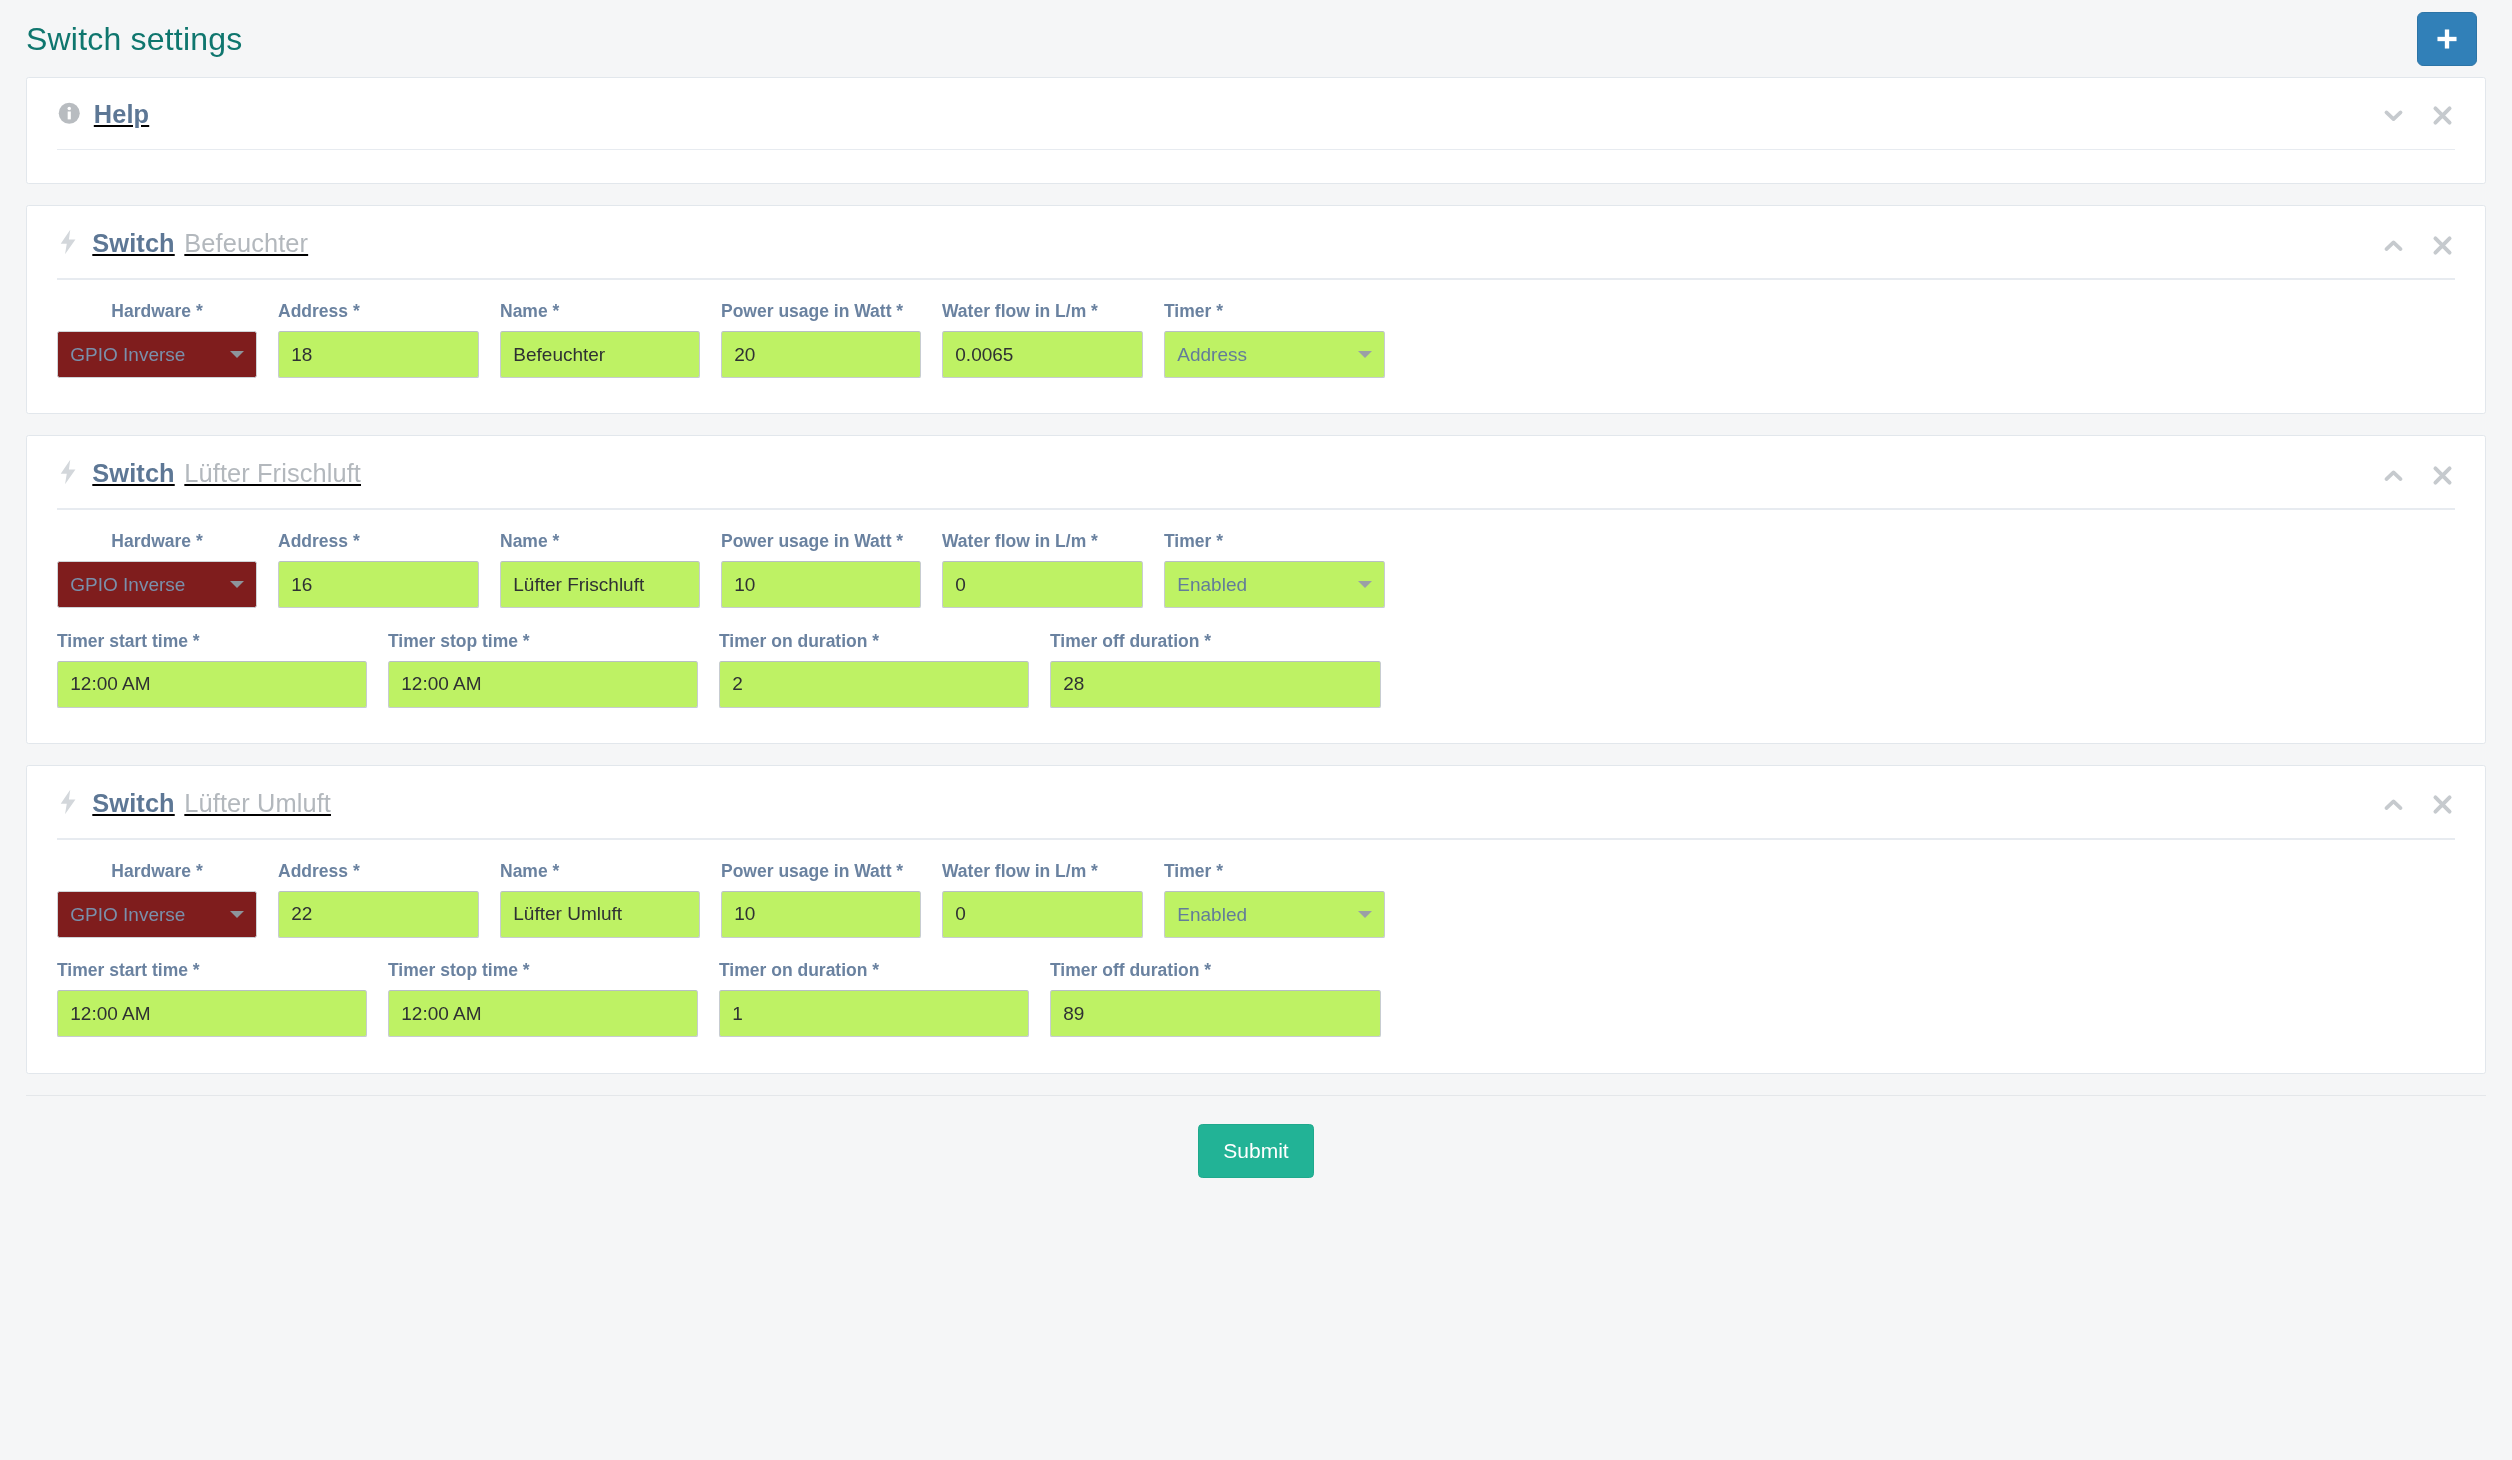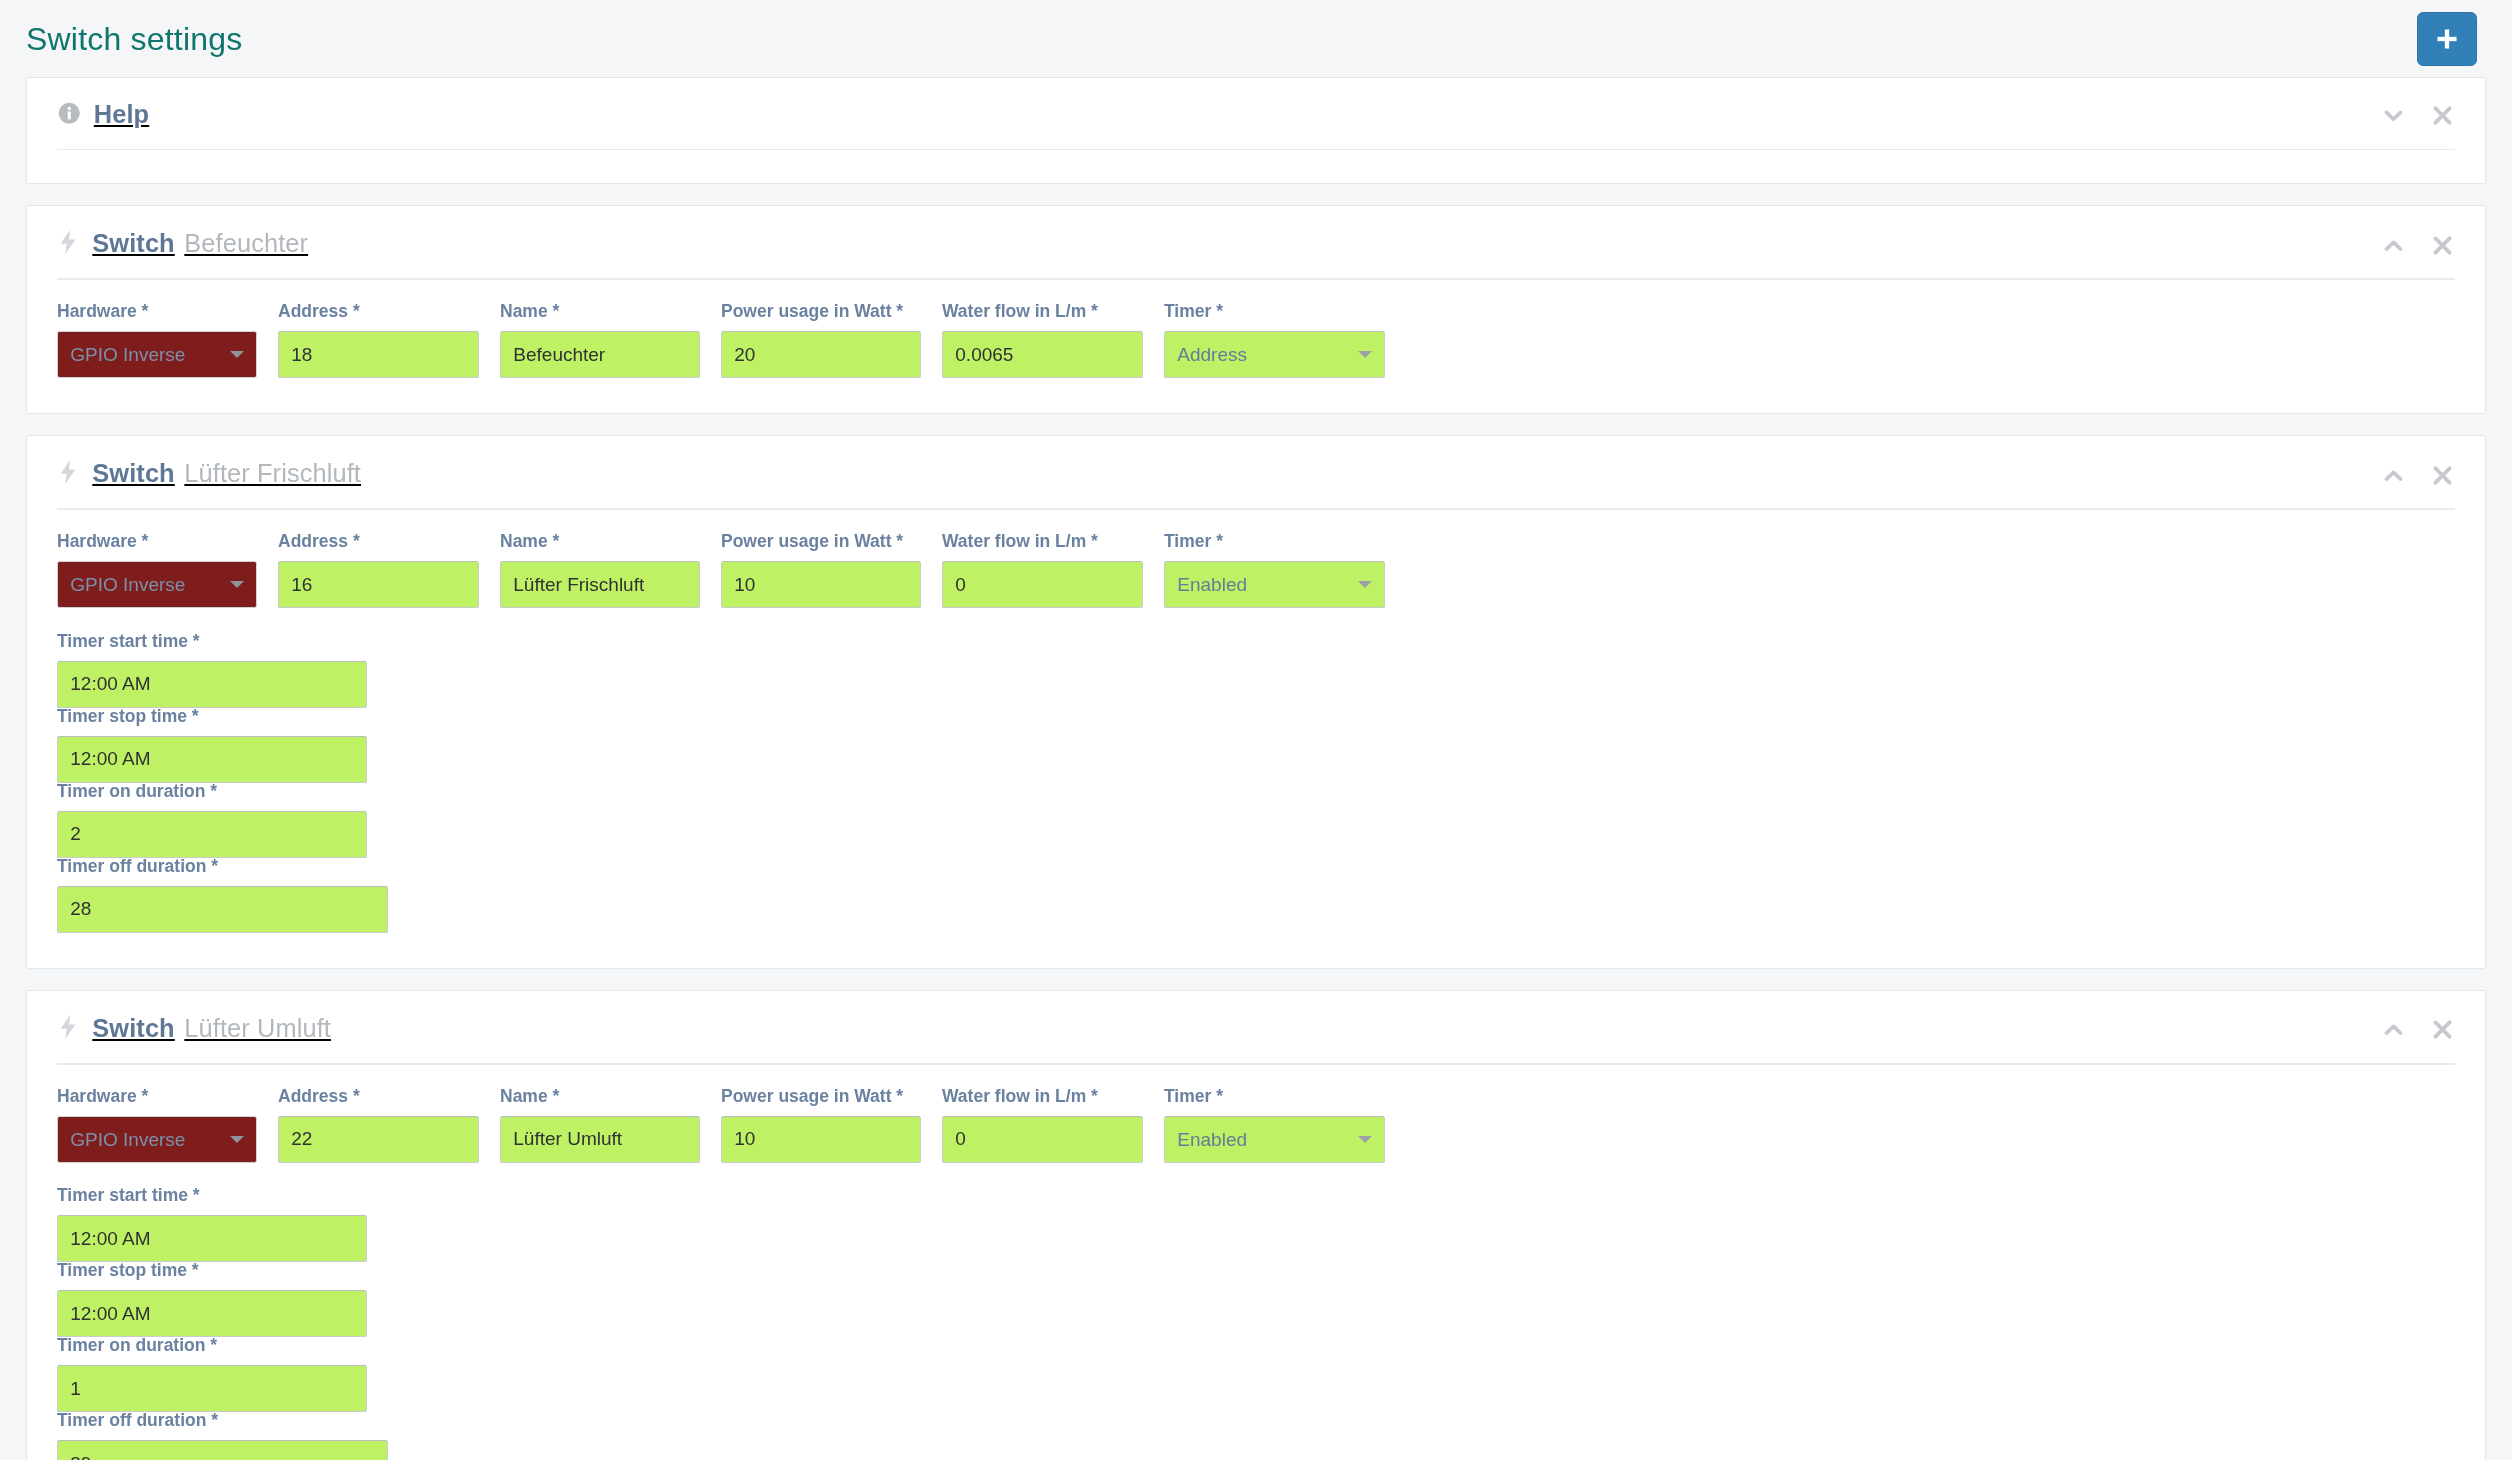--- a/index.html
+++ b/index.html
@@ -63,25 +63,25 @@
   .panel-rule {
     height: 1.8px; background: #e7ebf0;
     margin: 20px 30px 0 30px;
   }
   .help-body { height: 33px; }
 
   .panel-body { padding: 23px 30px 30px 30px; }
 
   
   .form-row { display: flex; margin-bottom: 5.3px; }
-  .form-row.second { margin-top: 24.5px; flex-direction: column; }
+  .form-row.second { margin-top: 24.5px; }
   .field { padding-right: 21px; }
 
   
-  .c-hardware { width: 221px; }
+  .c-hardware { width: 221px; text-align: center; }
   .c-address  { width: 222px; }
   .c-name     { width: 221px; }
   .c-power    { width: 221px; }
   .c-water    { width: 222px; }
   .c-timer    { width: 221px; padding-right: 0; }
 
   
   .t-col { width: 331px; padding-right: 21px; }
   .t-col.last { padding-right: 0; }
 

